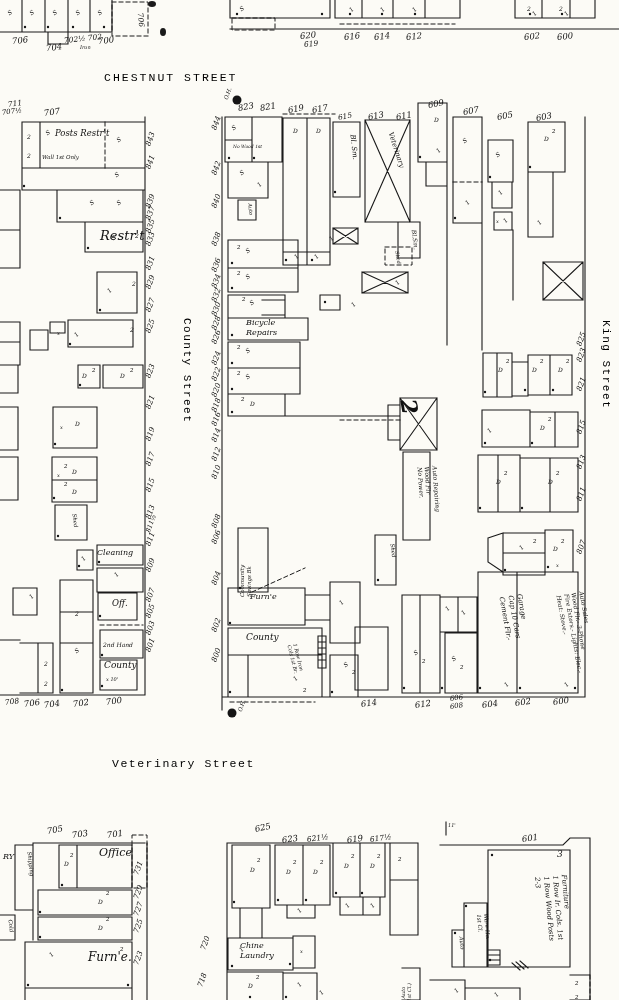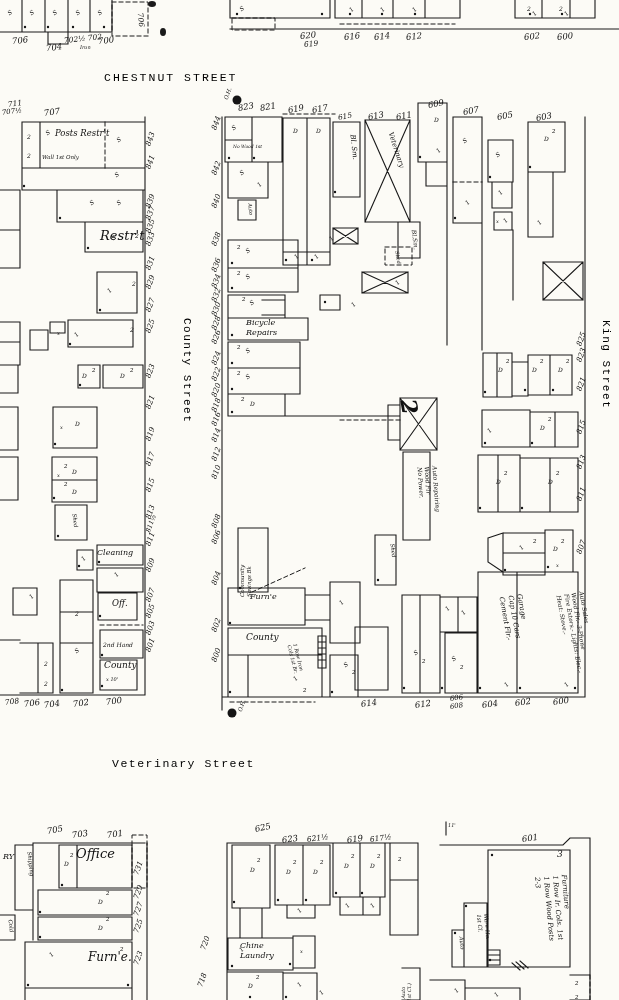--- a/index.html
+++ b/index.html
@@ -346,21 +346,21 @@
       <span class="lbl" style="left: 510px; top: 582px; font-size: 7px; transform: rotate(80deg);">Garage
 Cap 10 Cars
 Cement Flr.-</span>
       <span class="lbl" style="left: 570px; top: 578px; font-size: 6px; transform: rotate(80deg);">Auto Sales
 Wood Flr.- 3-Phone
 Fire Extors.- Lights: Elec.-
 Heat: Stove.-</span>
       <span class="lbl" style="left: 47px; top: 826px; font-size: 8.5px; transform: rotate(-10deg);">705</span>
       <span class="lbl" style="left: 72px; top: 830px; font-size: 8.5px; transform: rotate(-8deg);">703</span>
       <span class="lbl" style="left: 107px; top: 830px; font-size: 8.5px; transform: rotate(-8deg);">701</span>
-      <span class="lbl" style="left: 76px; top: 846px; font-size: 13px;">Office</span>
+      <span class="lbl" style="left: 99px; top: 846px; font-size: 11px;">Office</span>
       <span class="lbl" style="left: 88px; top: 950px; font-size: 12px;">Furn'e.</span>
       <span class="lbl" style="left: 29px; top: 848px; font-size: 5.5px; transform: rotate(84deg);">Shipping</span>
       <span class="lbl" style="left: 3px; top: 852px; font-size: 8px;">RY</span>
       <span class="lbl" style="left: 10px; top: 916px; font-size: 5.5px; transform: rotate(84deg);">Cold</span>
       <span class="lbl" style="left: 136px; top: 870px; font-size: 7.5px; transform: rotate(-70deg);">731</span>
       <span class="lbl" style="left: 136px; top: 894px; font-size: 7.5px; transform: rotate(-70deg);">729</span>
       <span class="lbl" style="left: 136px; top: 911px; font-size: 7.5px; transform: rotate(-70deg);">727</span>
       <span class="lbl" style="left: 136px; top: 928px; font-size: 7.5px; transform: rotate(-70deg);">725</span>
       <span class="lbl" style="left: 136px; top: 960px; font-size: 7.5px; transform: rotate(-70deg);">723</span>
       <span class="lbl" style="left: 255px; top: 824px; font-size: 8.5px; transform: rotate(-12deg);">625</span>

